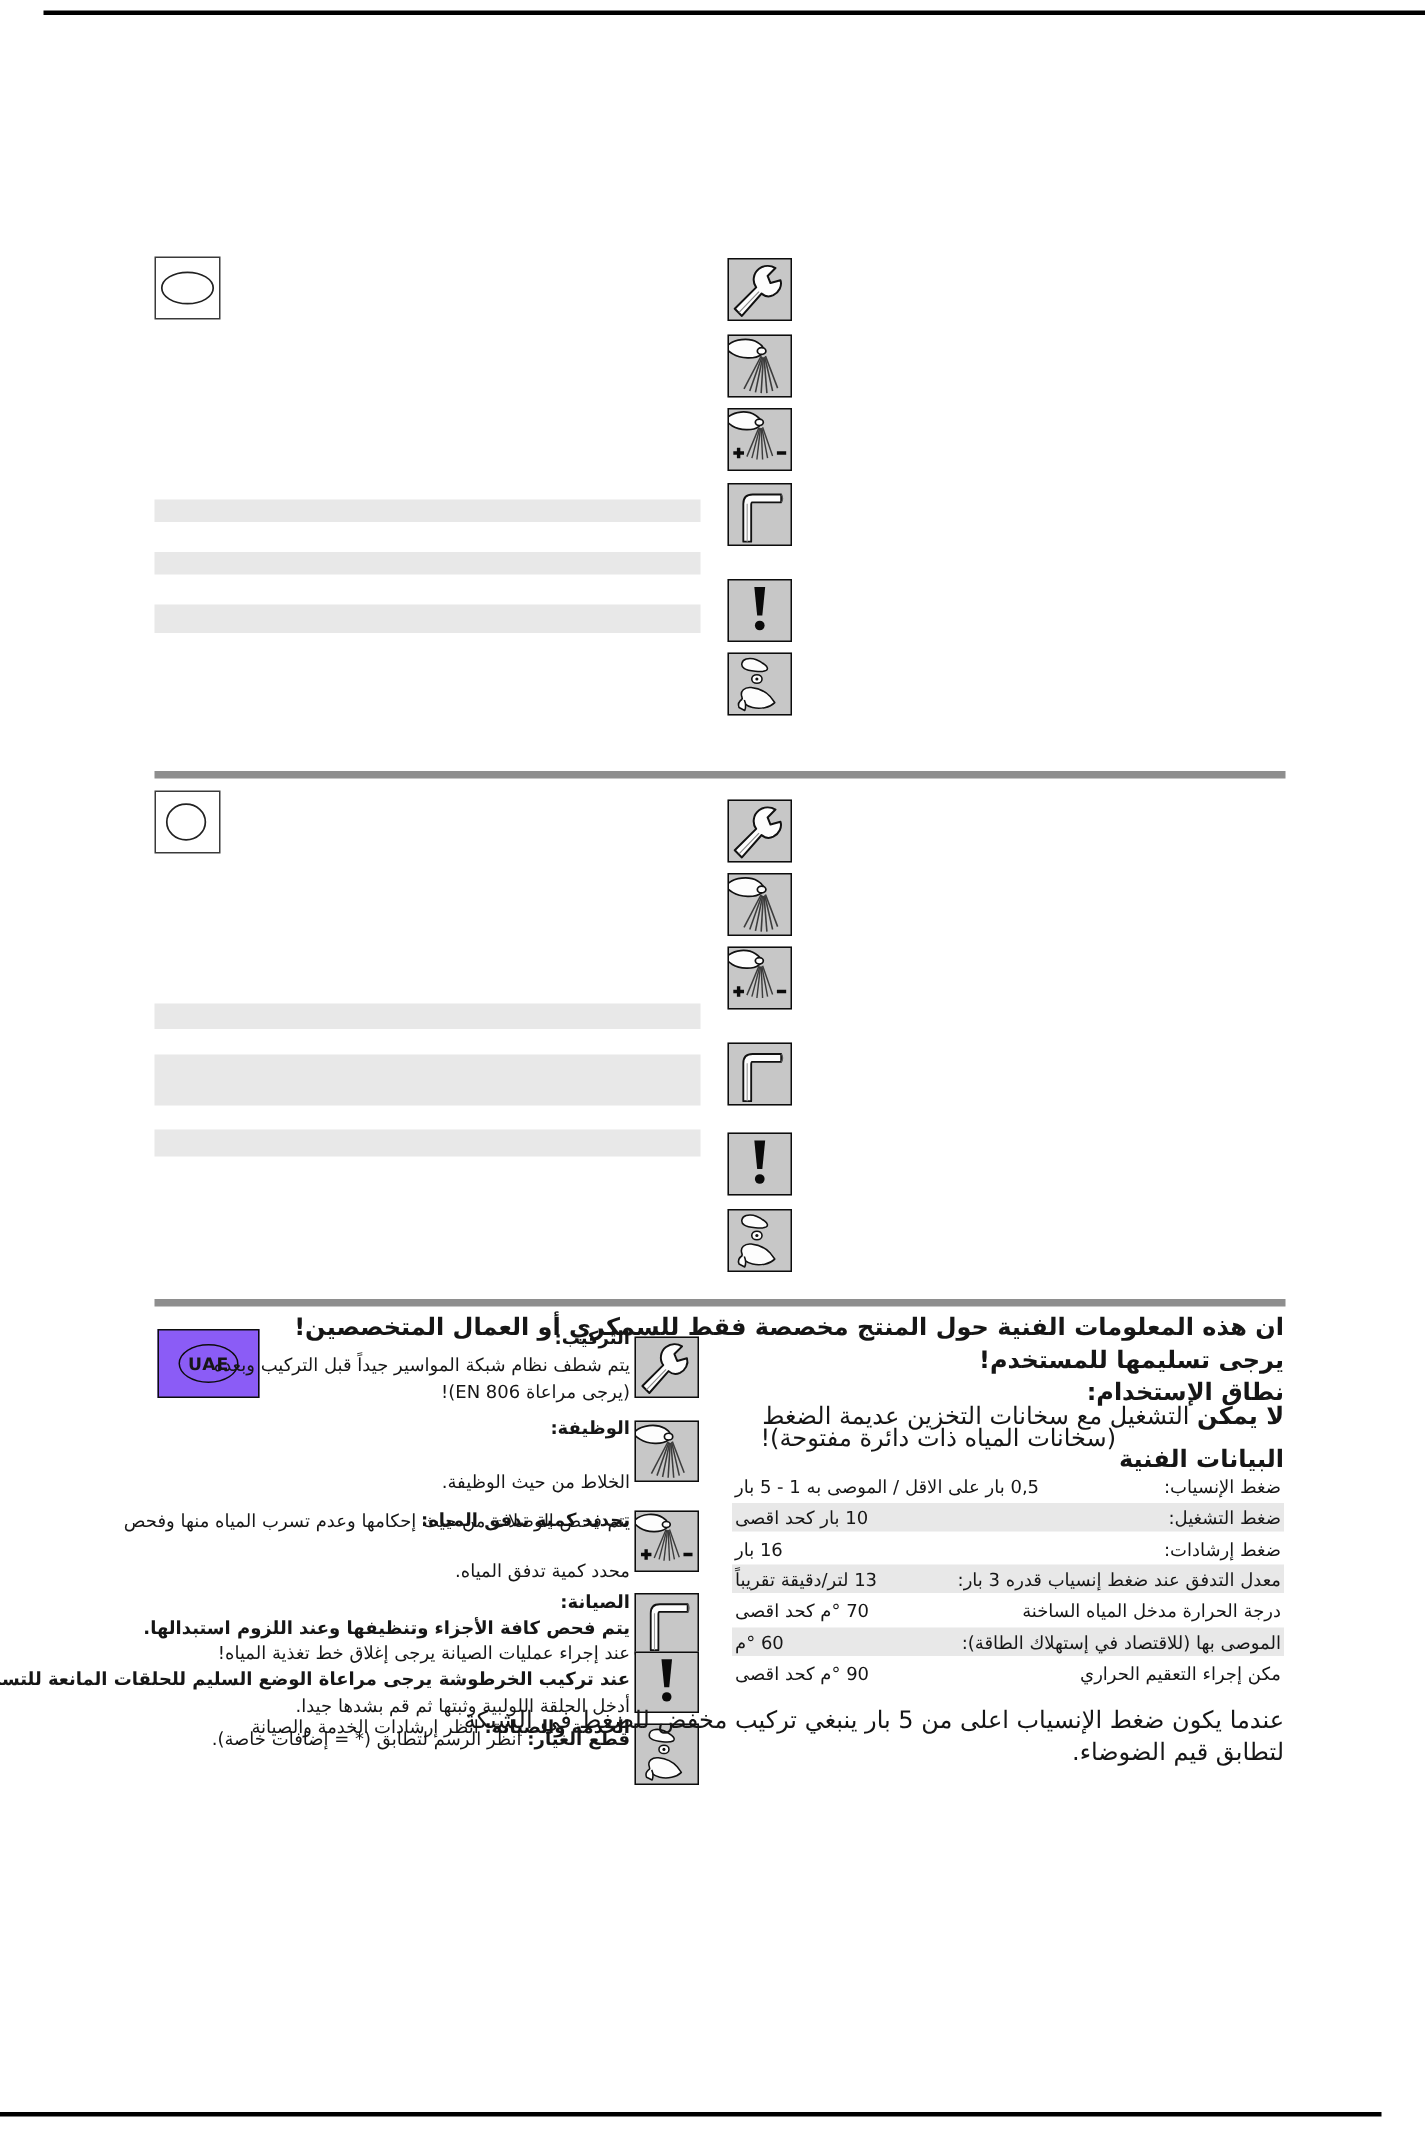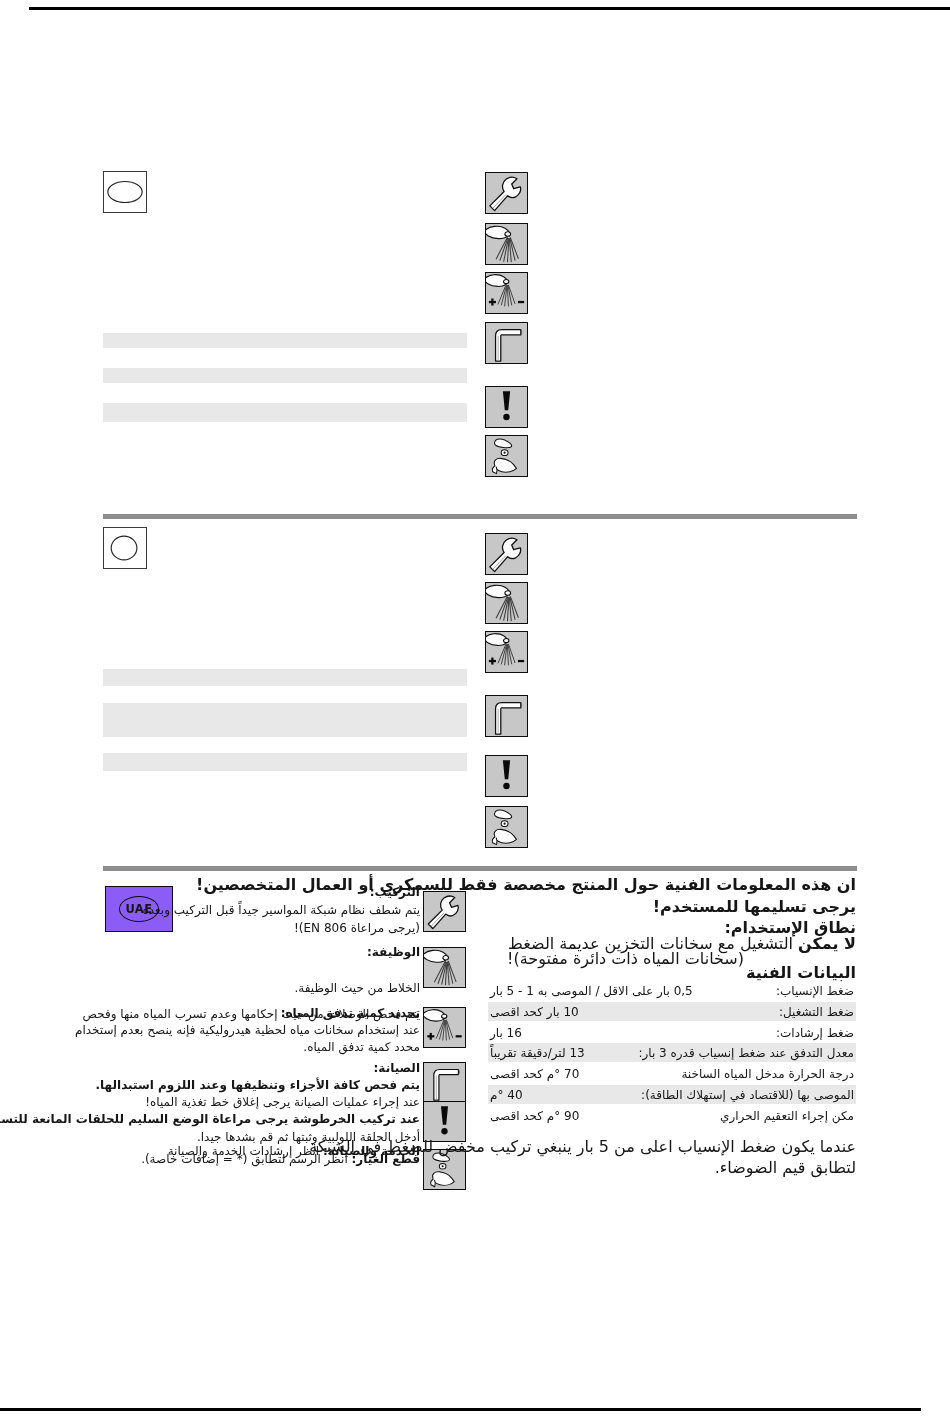--- a/index.html
+++ b/index.html
@@ -278,21 +278,20 @@
 
   <div class="al gl bold" style="top:884px;">التركيب:</div>
   <div class="al gl" style="top:902px;">يتم شطف نظام شبكة المواسير جيداً قبل التركيب وبعده</div>
   <div class="al gl" style="top:920px;">(يرجى مراعاة EN 806)!</div>
 
   <div class="al gl bold" style="top:944px;">الوظيفة:</div>
   <div class="al gl" style="top:1006px;">يتم فحص الوصلات من حيث إحكامها وعدم تسرب المياه منها وفحص</div>
   <div class="al gl" style="top:980px;">الخلاط من حيث الوظيفة.</div>
 
   <div class="al gl bold" style="top:1005px;">تحديد كمية تدفق المياه:</div>
-  <div class="al gl" style="top:1022px;">عند إستخدام سخانات مياه لحظية هيدروليكية فإنه ينصح بعدم إستخدام</div>
   <div class="al gl" style="top:1039px;">محدد كمية تدفق المياه.</div>
 
   <div class="al gl bold" style="top:1060px;">الصيانة:</div>
   <div class="al gl bold" style="top:1077px;">يتم فحص كافة الأجزاء وتنظيفها وعند اللزوم استبدالها.</div>
   <div class="al gl" style="top:1094px;">عند إجراء عمليات الصيانة يرجى إغلاق خط تغذية المياه!</div>
 
   <div class="al gl bold" style="top:1111px;">عند تركيب الخرطوشة يرجى مراعاة الوضع السليم للحلقات المانعة للتسرب.</div>
   <div class="al gl" style="top:1129px;margin-left:32px;">أدخل الحلقة اللولبية وثبتها ثم قم بشدها جيدا.</div>
 
   <div class="al gl" style="top:1151px;">
@@ -329,21 +328,21 @@
   <div class="trow shaded" style="top:1043px;">
     <span class="tlabel">معدل التدفق عند ضغط إنسياب قدره 3 بار:</span>
     <span class="tvalue">13 لتر/دقيقة تقريباً</span>
   </div>
   <div class="trow" style="top:1064px;">
     <span class="tlabel">درجة الحرارة مدخل المياه الساخنة</span>
     <span class="tvalue">70 °م كحد اقصى</span>
   </div>
   <div class="trow shaded" style="top:1085px;">
     <span class="tlabel">الموصى بها (للاقتصاد في إستهلاك الطاقة):</span>
-    <span class="tvalue">40 °م</span>
+    <span class="tvalue">60 °م</span>
   </div>
   <div class="trow" style="top:1106px;">
     <span class="tlabel">مكن إجراء التعقيم الحراري</span>
     <span class="tvalue">90 °م كحد اقصى</span>
   </div>
 
   <div class="al tl" style="top:1139px;">عندما يكون ضغط الإنسياب اعلى من 5 بار ينبغي تركيب مخفض للضغط في الشبكة</div>
   <div class="al tl" style="top:1160px;">لتطابق قيم الضوضاء.</div>
 
   <div class="rule" style="left:0; top:1408px; width:921px; height:3px;"></div>

